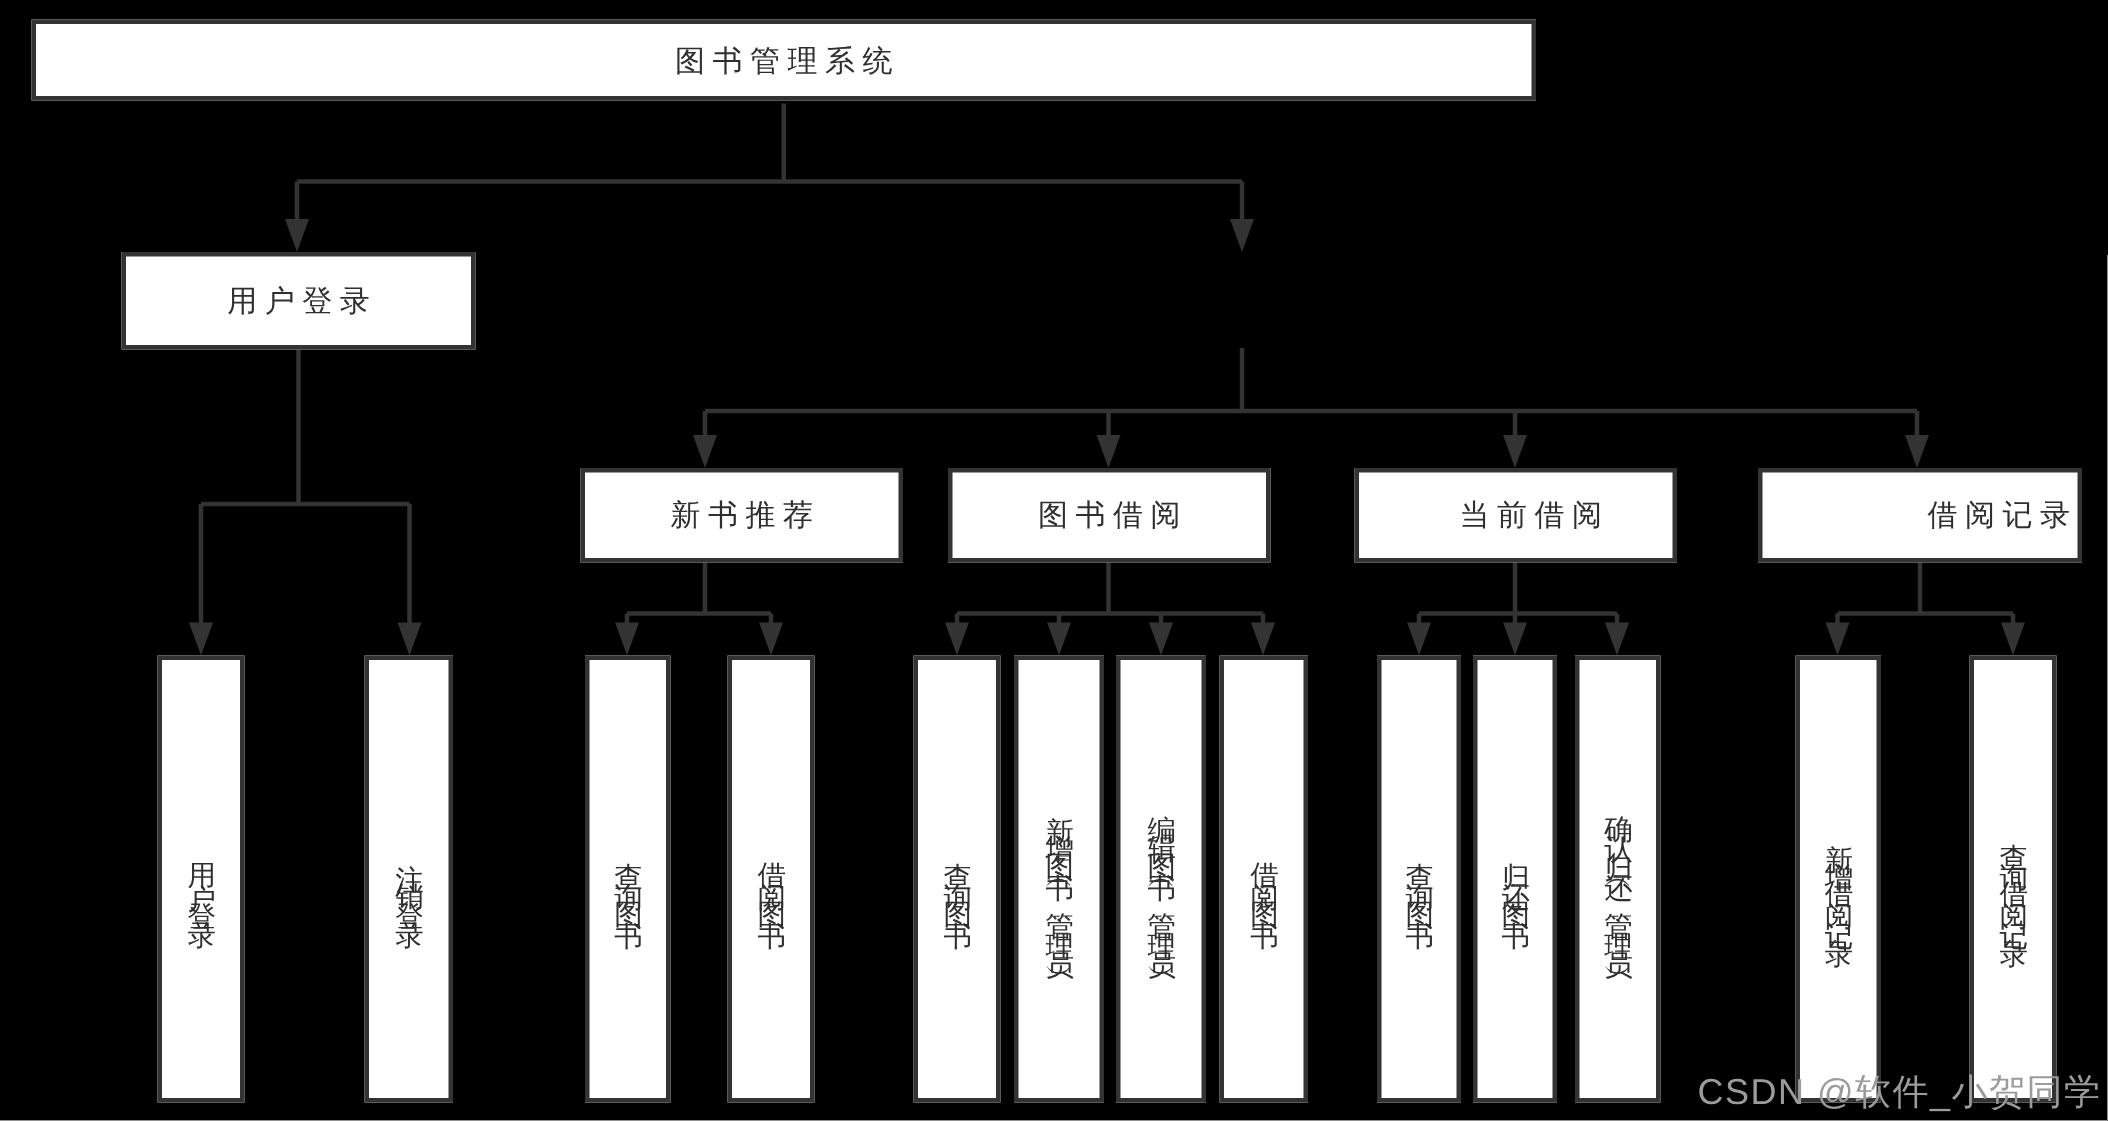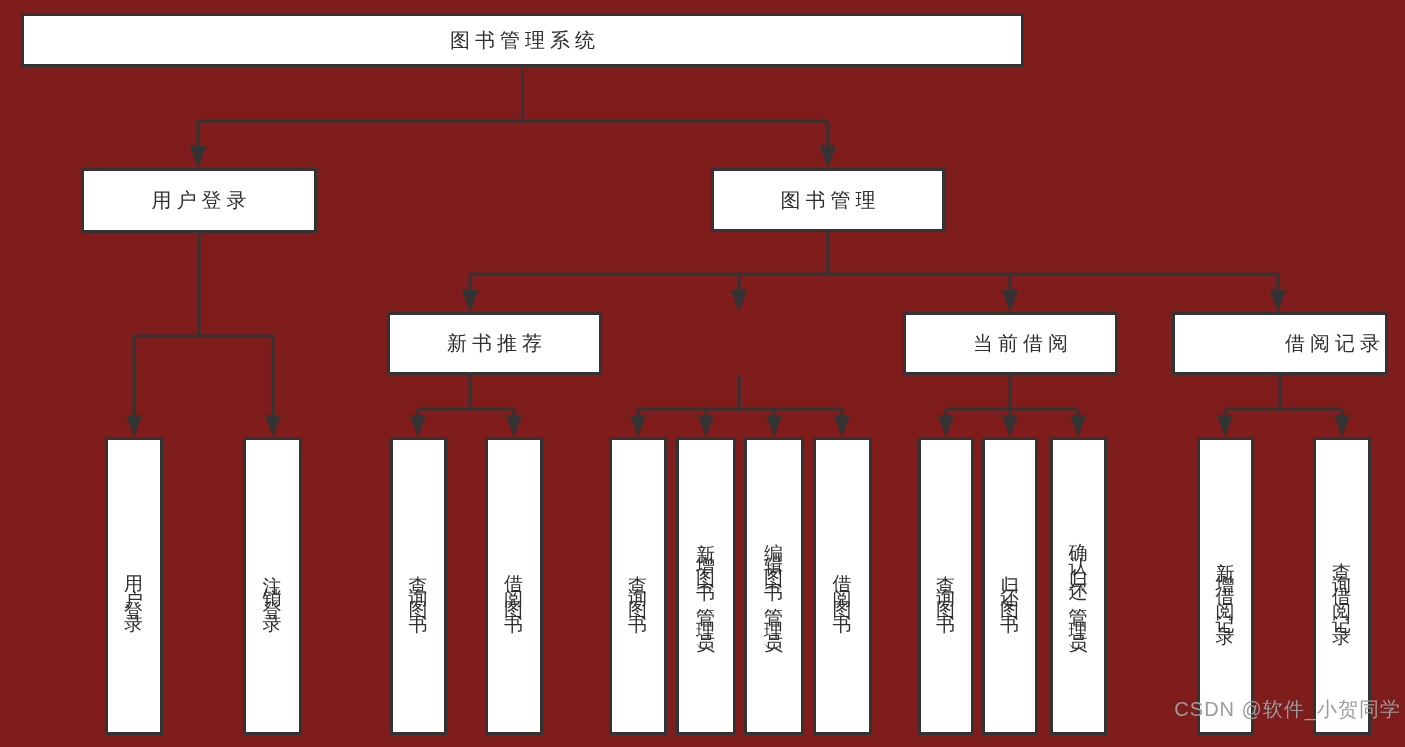--- a/index.html
+++ b/index.html
@@ -5,21 +5,21 @@
   html, body {
     margin: 0;
     padding: 0;
     background: #ffffff;
     font-family: "Liberation Sans", sans-serif;
   }
   #canvas {
     position: relative;
     width: 1405px;
     height: 747px;
-    background: #7f1d1d;
+    background: #000000;
     overflow: hidden;
   }
   #connectors {
     position: absolute;
     left: 0;
     top: 0;
     width: 1405px;
     height: 747px;
   }
   .node {
@@ -41,23 +41,23 @@
   .vbox .vlabel {
     writing-mode: vertical-rl;
     text-orientation: mixed;
     font-size: 19px;
     letter-spacing: 13px;
     line-height: 1;
     color: #2f2f2f;
   }
   .watermark {
     position: absolute;
-    top: 696px;
+    top: 712px;
     right: 4px;
-    font-size: 20px;
+    font-size: 24px;
     letter-spacing: 1px;
     color: #9b9b9b;
     white-space: nowrap;
     z-index: 5;
   }
 </style>
 </head>
 <body>
 
 <div id="canvas">
@@ -102,26 +102,26 @@
     </g>
   </svg>
 
   <div class="node hbox" style="left:21px; top:13px; width:1003px; height:54px;">
     <span>图书管理系统</span>
   </div>
 
   <div class="node hbox" style="left:81px; top:168px; width:236px; height:65px;">
     <span>用户登录</span>
   </div>
-  <div class="node hbox" style="left:711px; top:168px; width:234px; height:64px;">
-    <span>图书管理</span>
-  </div>
 
   <div class="node hbox" style="left:363px; top:312px; width:215px; height:63px;margin-left:24px;">
     <span>新书推荐</span>
+  </div>
+  <div class="node hbox" style="left:632px; top:312px; width:215px; height:63px;">
+    <span>图书借阅</span>
   </div>
   <div class="node hbox" style="left:903px; top:312px; width:215px; height:63px;padding-left:20px;">
     <span>当前借阅</span>
   </div>
   <div class="node hbox" style="left:1172px; top:312px; width:216px; height:63px;justify-content:flex-end;">
     <span>借阅记录</span>
   </div>
 
   <div class="node vbox" style="left:105px; top:437px; width:58px; height:298px;">
     <span class="vlabel">用户登录</span>

